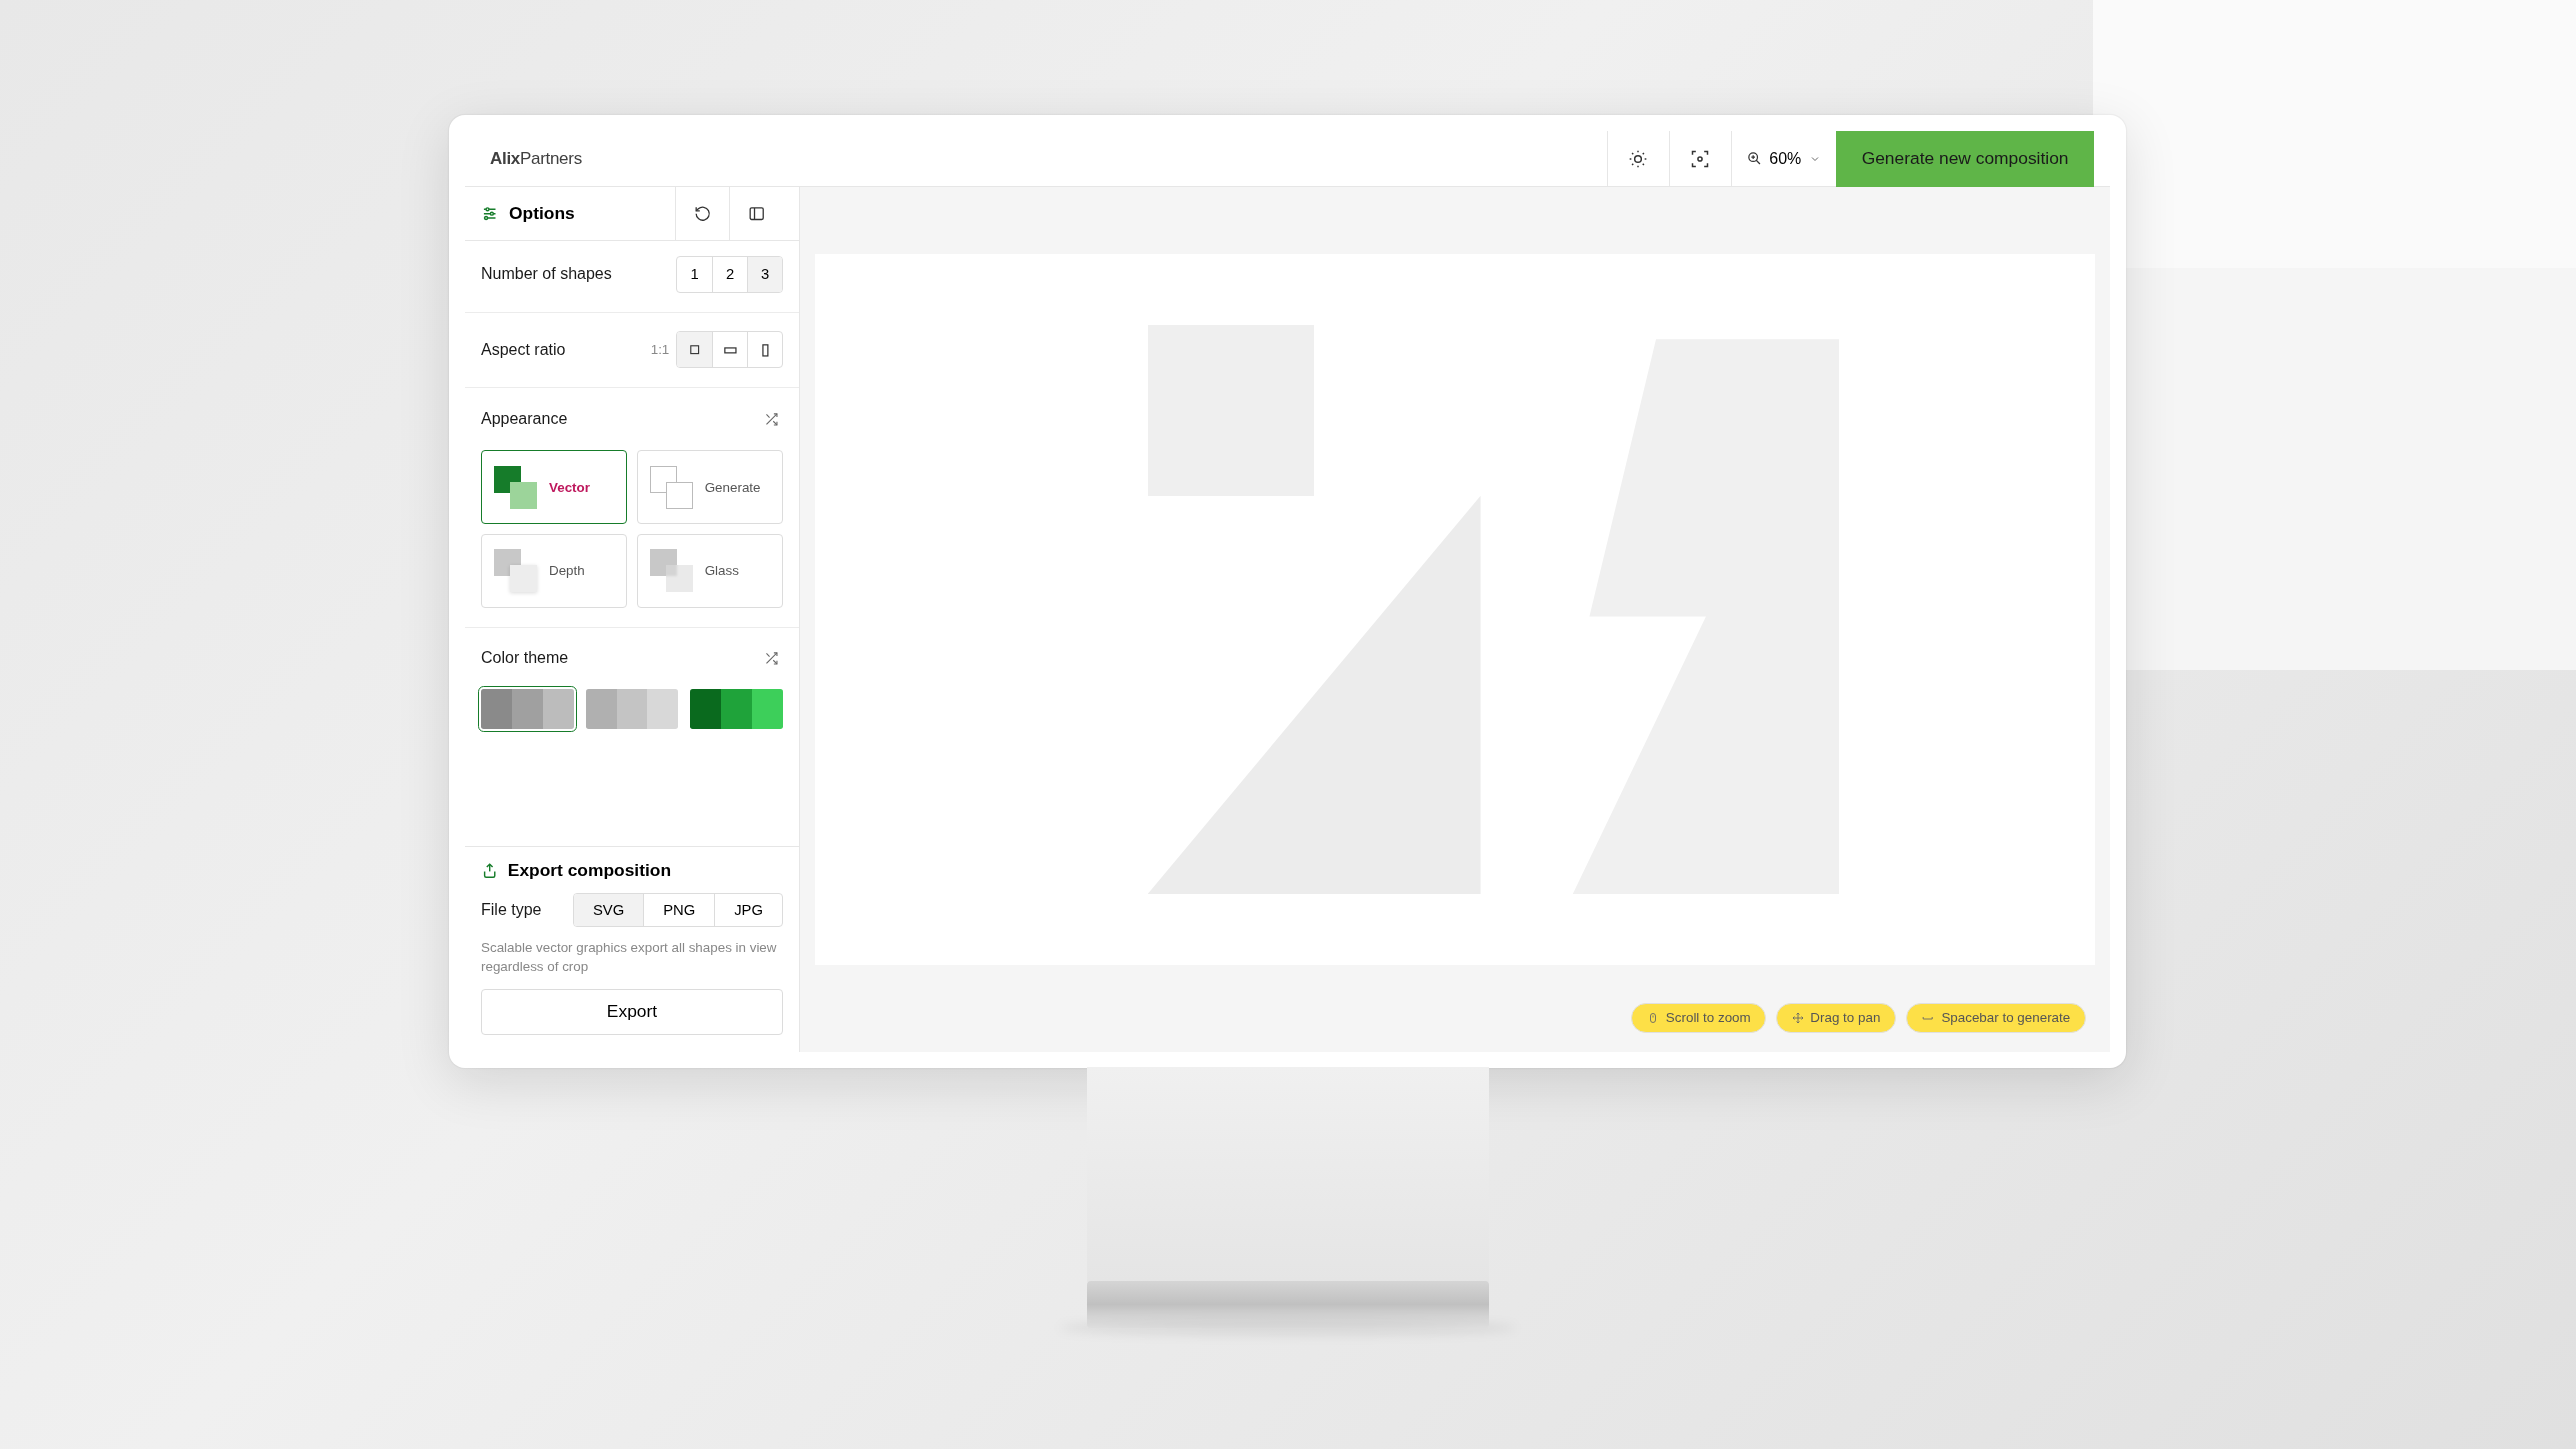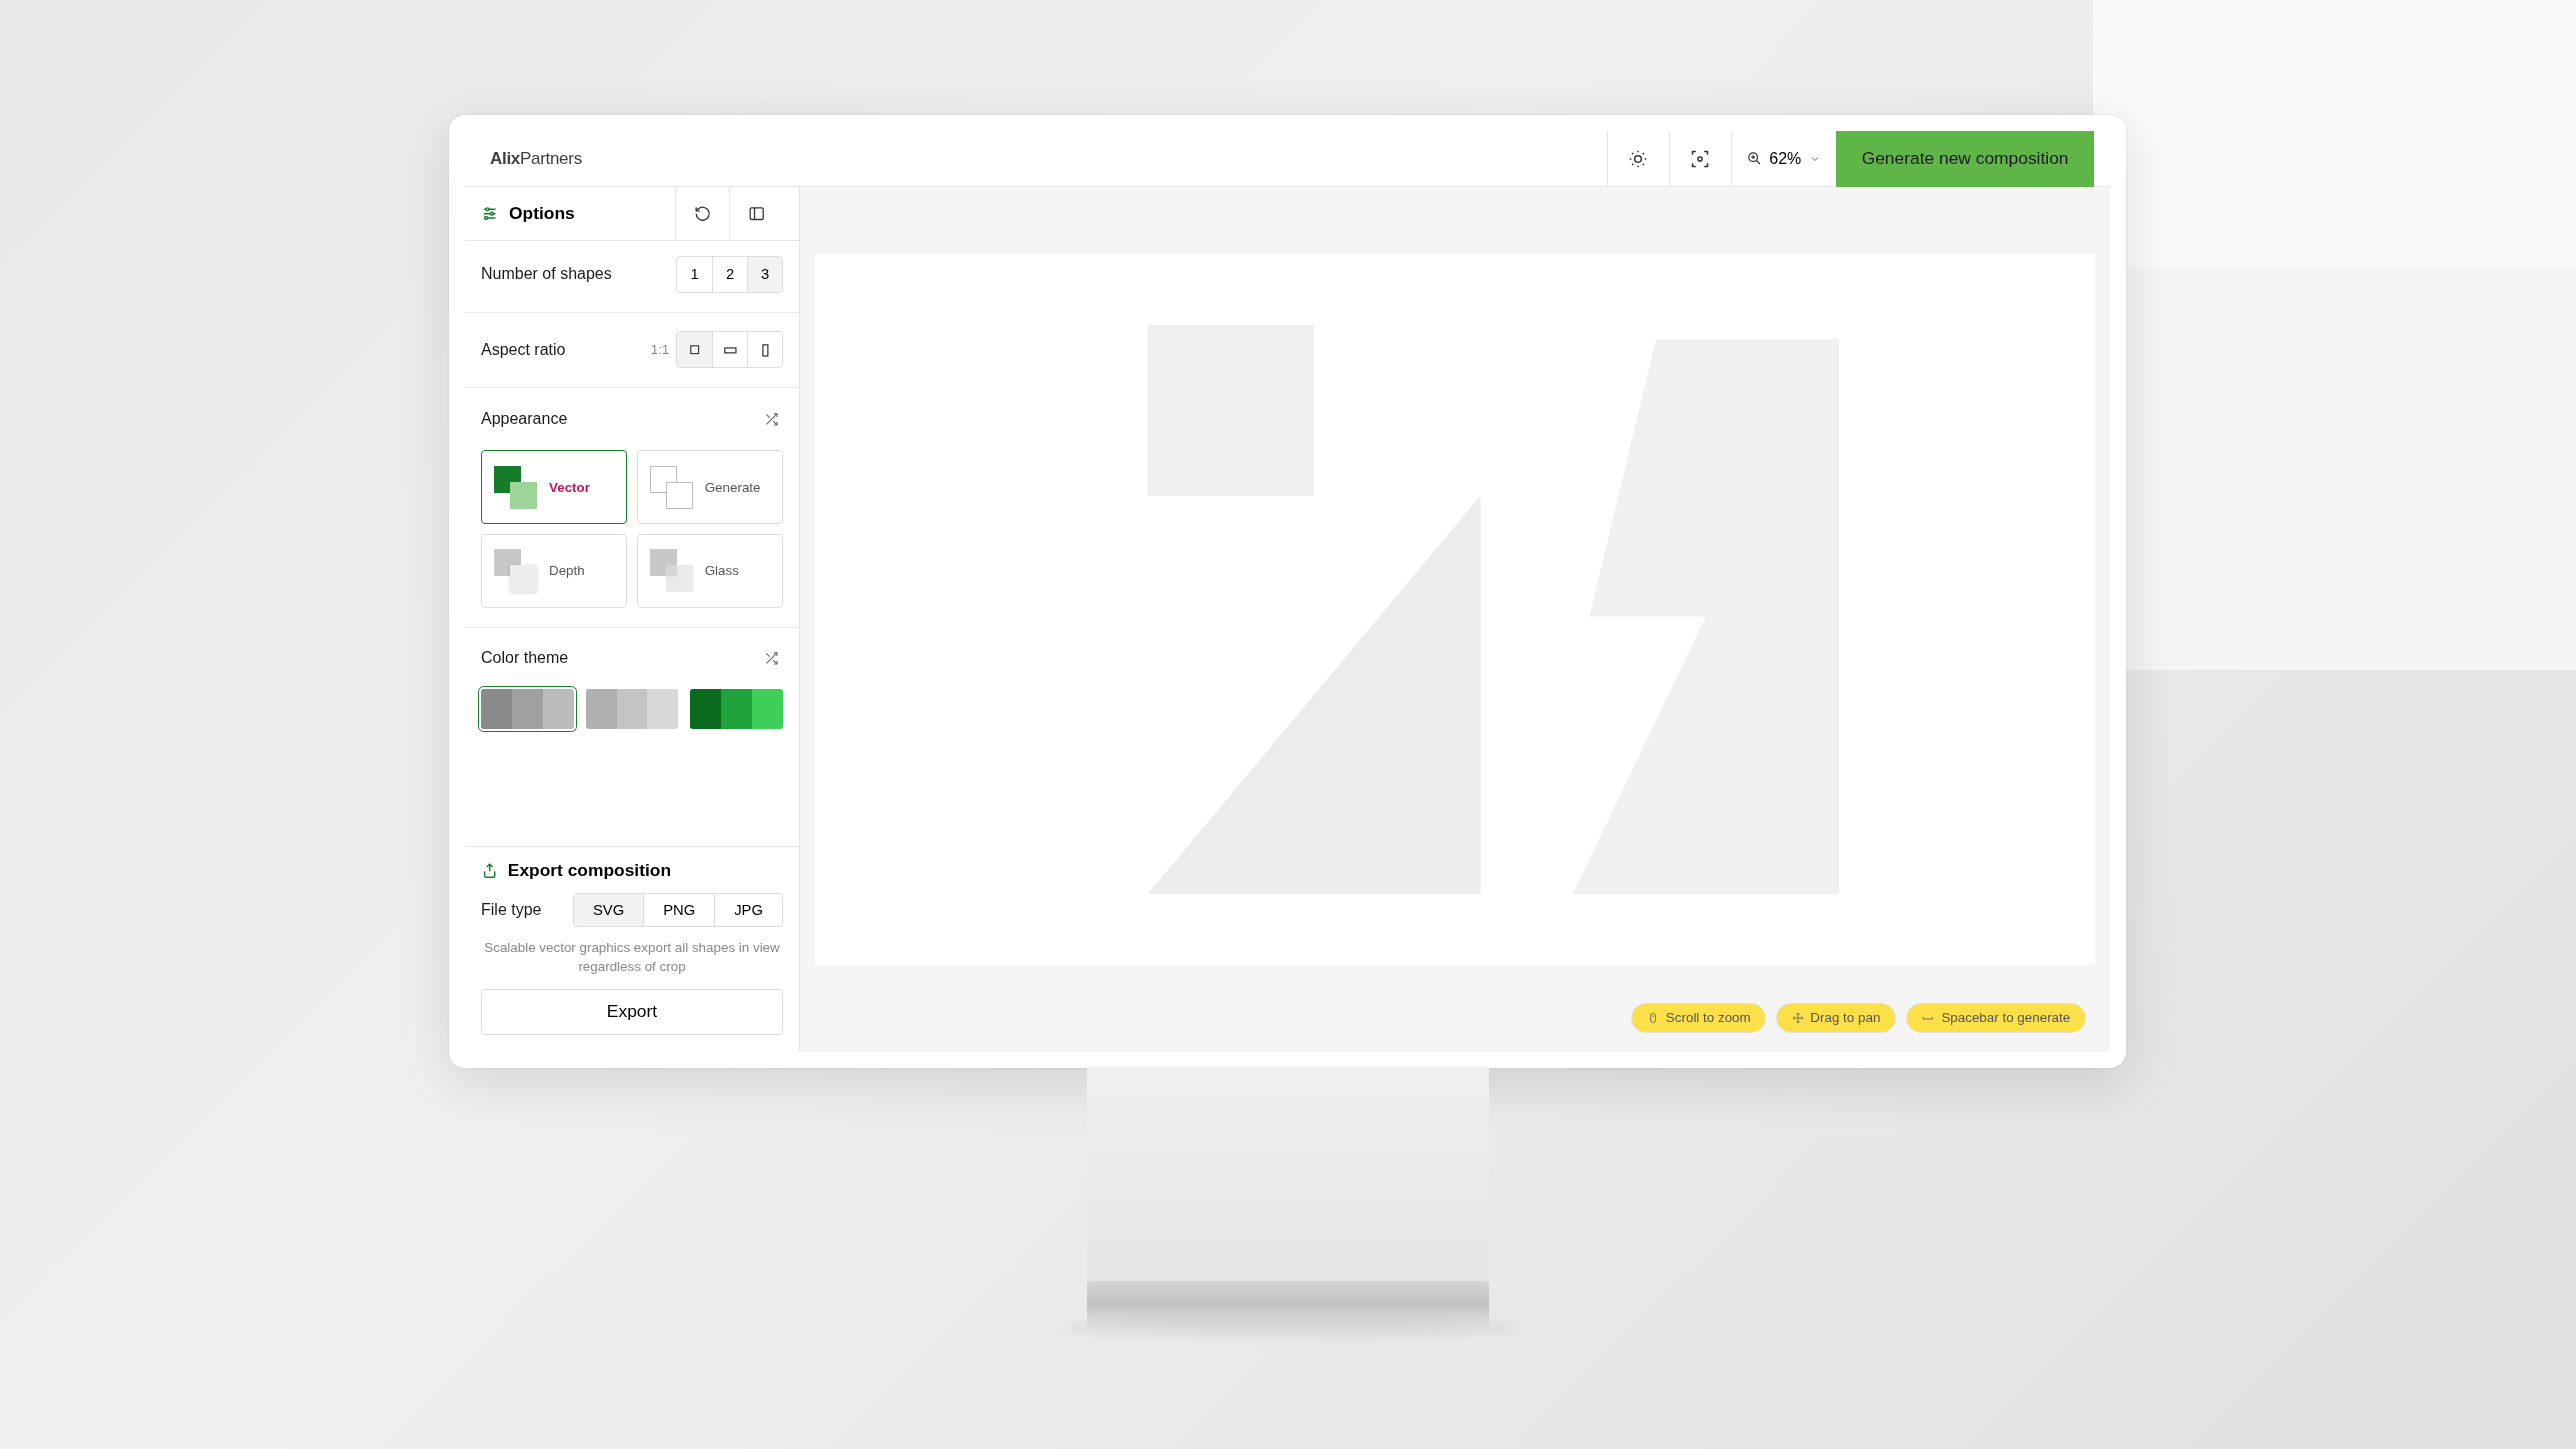--- a/index.html
+++ b/index.html
@@ -130,21 +130,20 @@
   display: flex;
   overflow: hidden;
 }
 
 .sidebar {
   width: 335px;
   border-right: 0.7px solid #e6e6e6;
   display: flex;
   flex-direction: column;
   background: #fff;
-  text-align: center;
 }
 .sidebar-header {
   height: 54px;
   display: flex;
   align-items: center;
   padding: 0 16px;
   border-bottom: 0.7px solid #e6e6e6;
 }
 .sidebar-header-title {
   display: flex;
@@ -425,21 +424,21 @@
             <circle cx="12" cy="12" r="2.5"></circle>
           </svg>
       </div>
       <div class="topbar-zoom">
         <svg class="icon-svg" width="14.8" height="14.8" viewBox="0 0 24 24" fill="none" stroke="#333" stroke-width="2">
             <circle cx="10" cy="10" r="7"></circle>
             <line x1="15" y1="15" x2="21" y2="21"></line>
             <line x1="7" y1="10" x2="13" y2="10"></line>
             <line x1="10" y1="7" x2="10" y2="13"></line>
           </svg>
-        <span>62%</span>
+        <span>60%</span>
         <svg class="icon-svg" width="12" height="12" viewBox="0 0 24 24" fill="none" stroke="#666" stroke-width="2">
             <polyline points="6 9 12 15 18 9"></polyline>
           </svg>
       </div>
       <div class="generate-btn">
         <span>Generate new composition</span>
       </div>
     </div>
 
     <div class="main">

